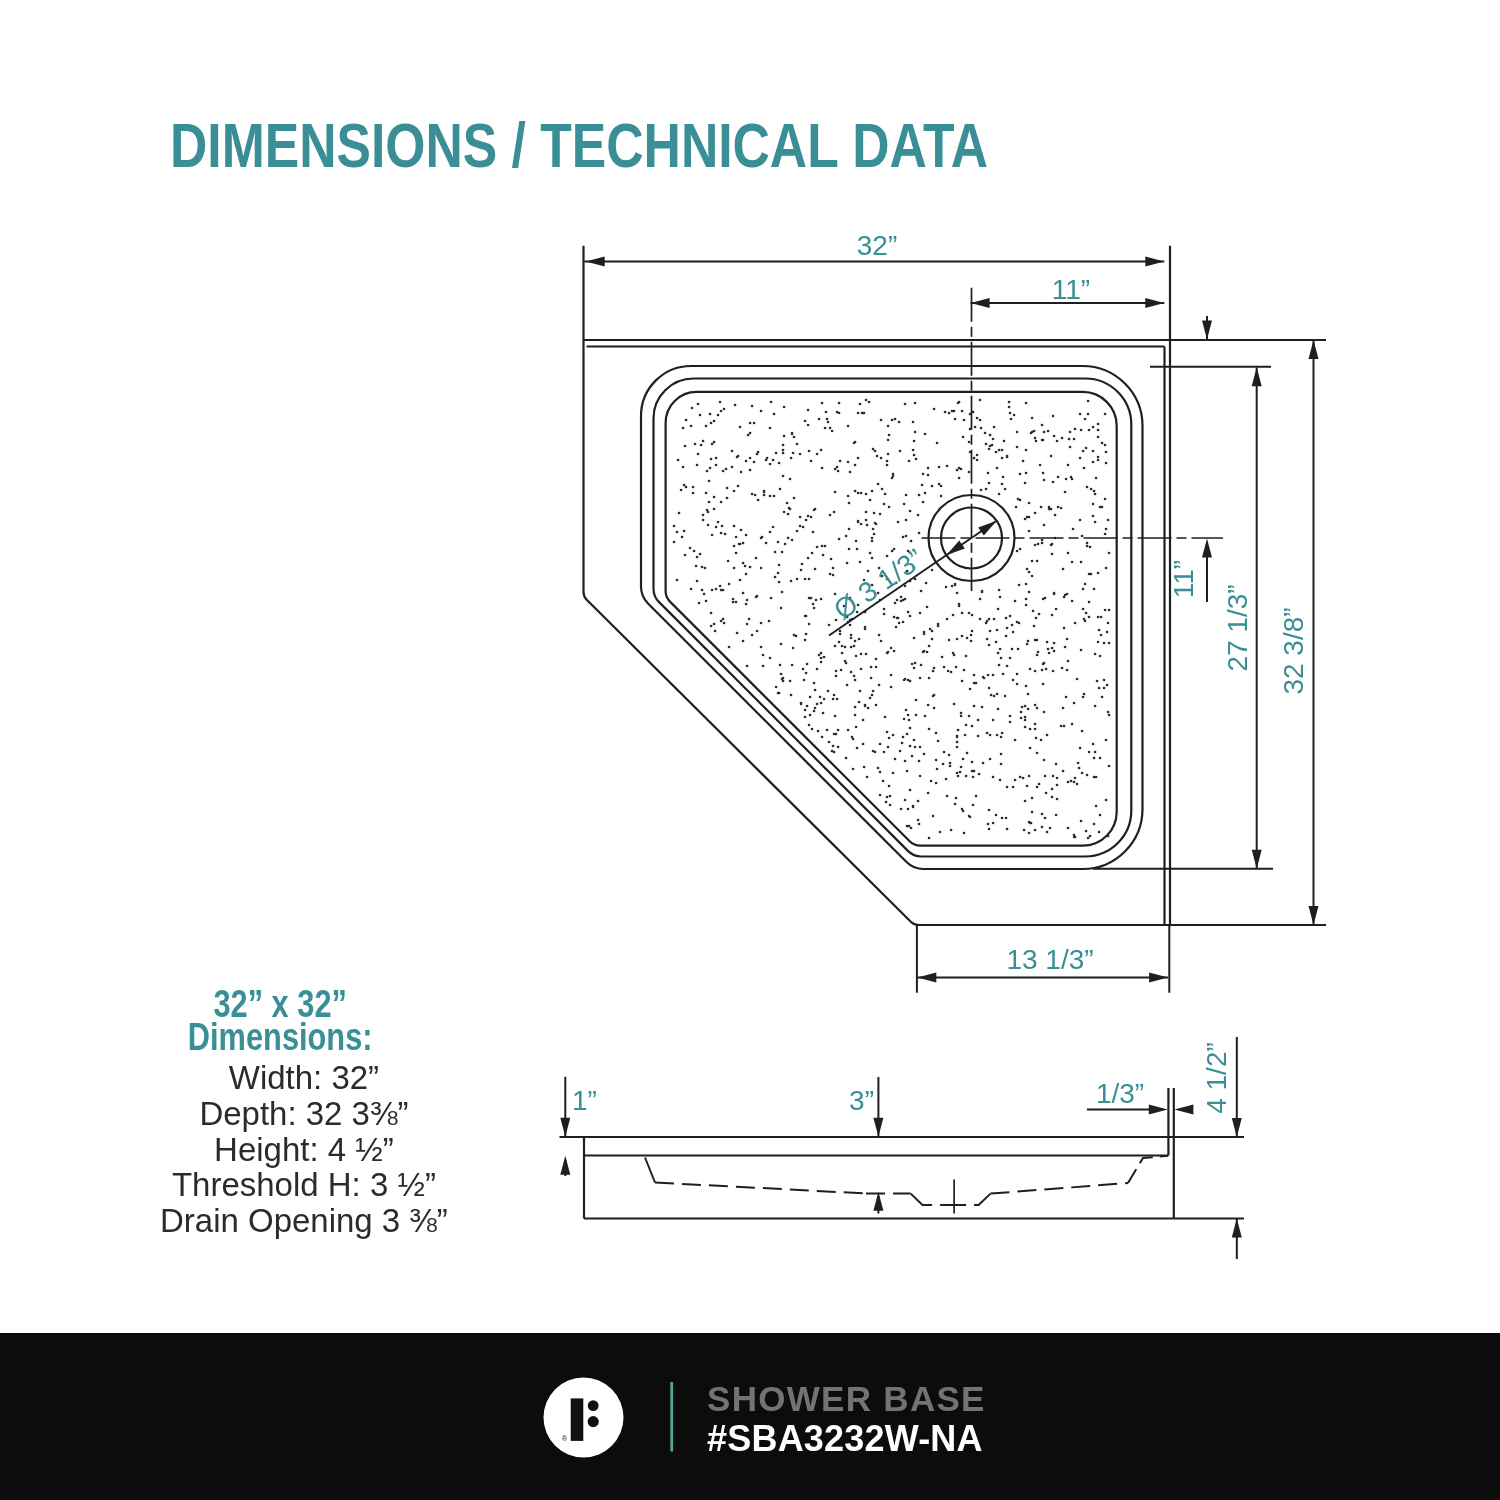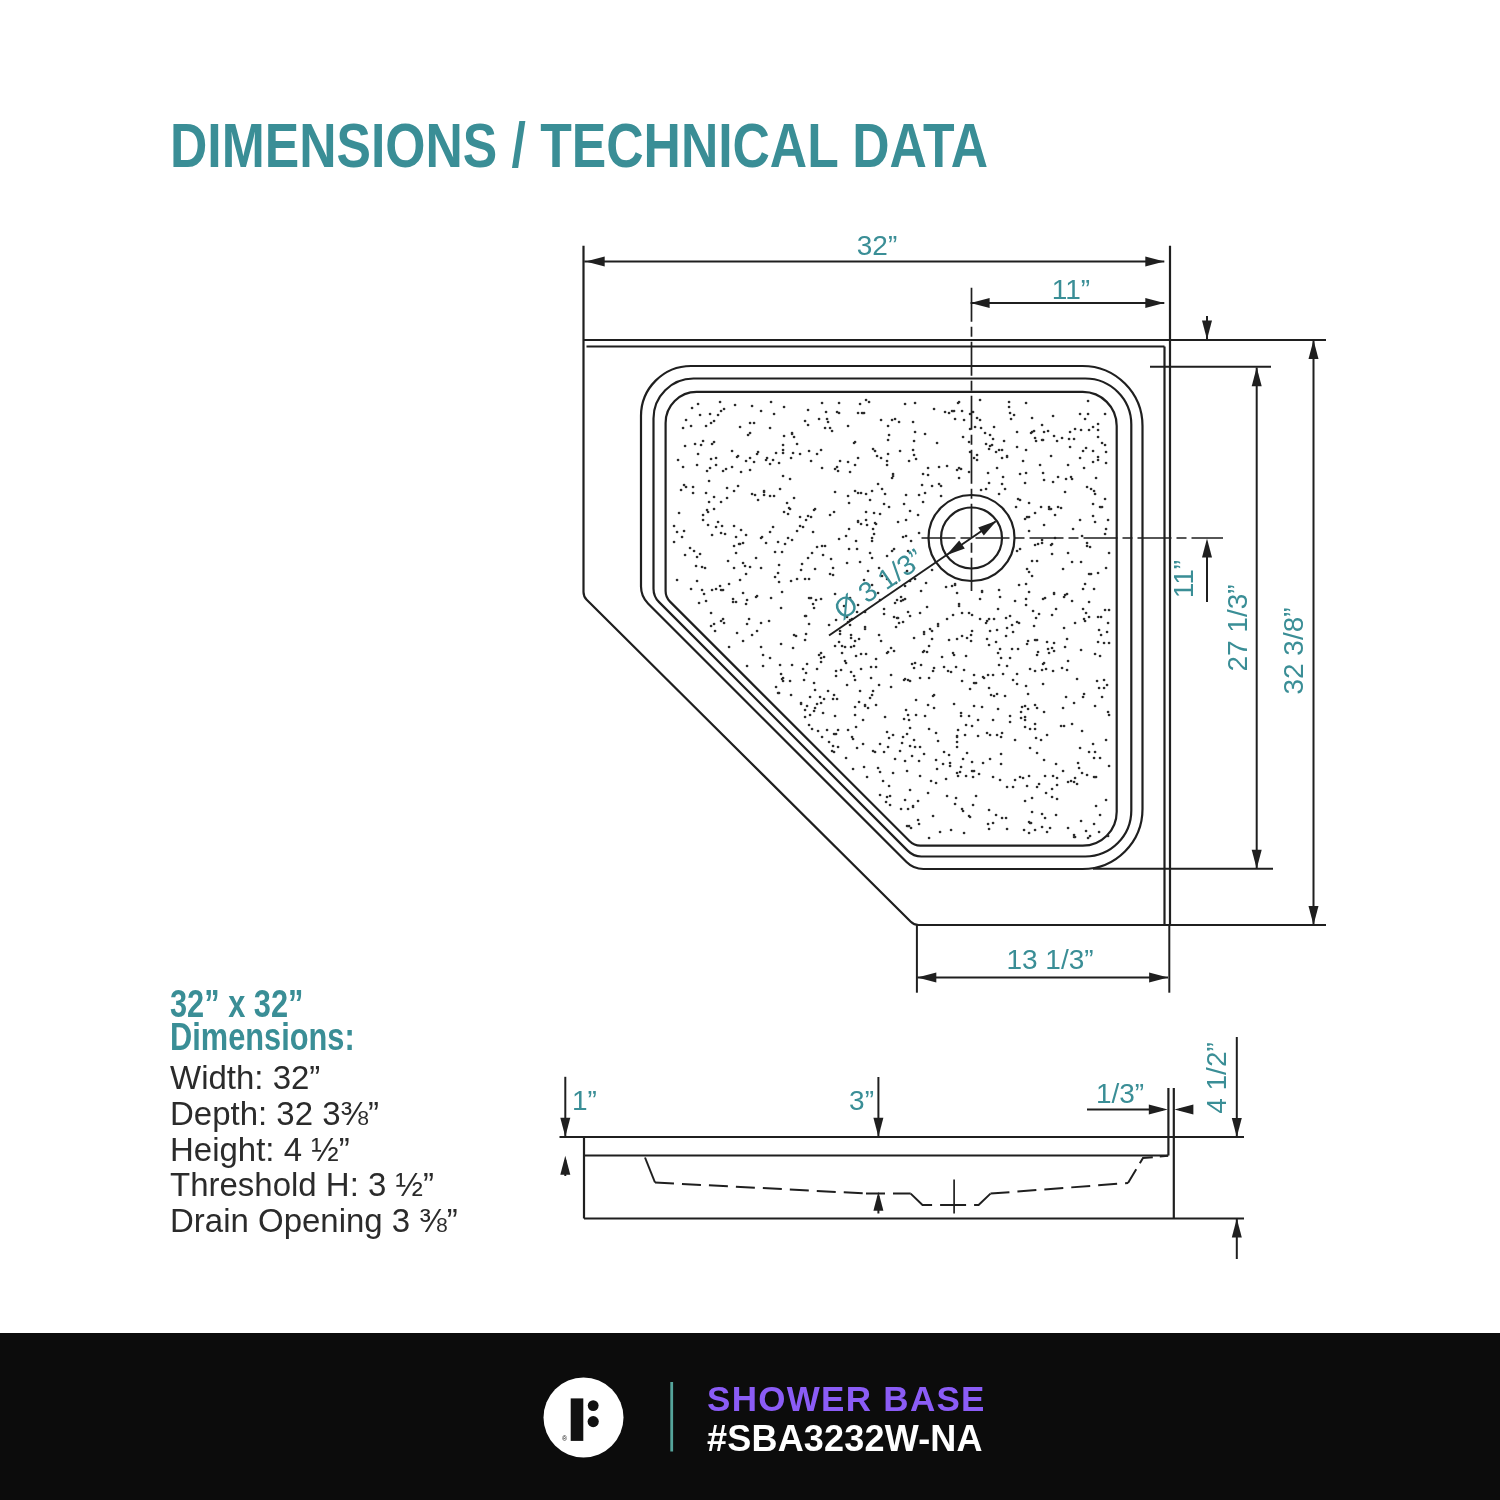--- a/index.html
+++ b/index.html
@@ -1,23 +1,23 @@
 <!DOCTYPE html>
 <html><head><meta charset="utf-8">
 <style>
 html,body{margin:0;padding:0;background:#fff;}
 #page{position:relative;width:1500px;height:1500px;background:#fff;overflow:hidden;
-font-family:"Liberation Sans",sans-serif;}
+font-family:"Liberation Sans",sans-serif;text-align:center;}
 #title{position:absolute;left:170px;top:108.5px;color:#3a8e96;font-size:63px;font-weight:bold;
 letter-spacing:0;white-space:nowrap;transform:scaleX(0.82);transform-origin:0 0;}
-#specs{position:absolute;left:170px;top:988px;}
+#specs{position:absolute;left:160px;top:988px;}
 #specs .h{color:#3a8e96;font-size:38px;font-weight:bold;line-height:32.5px;letter-spacing:0;transform:scaleX(0.81);transform-origin:0 50%;}
 #specs .b{color:#2b2b2b;font-size:34px;line-height:35.8px;letter-spacing:0;transform:scaleX(0.97);transform-origin:0 50%;}
 #specs .b1{margin-top:7px;}
-#ft1{position:absolute;left:707px;top:1378.5px;color:#8b5cf6;font-size:35px;font-weight:bold;letter-spacing:1.3px;white-space:nowrap;}
+#ft1{position:absolute;left:707px;top:1378.5px;color:#737373;font-size:35px;font-weight:bold;letter-spacing:1.3px;white-space:nowrap;}
 #ft2{position:absolute;left:707px;top:1418px;color:#fff;font-size:36px;font-weight:bold;letter-spacing:0.2px;white-space:nowrap;}
 svg text{font-family:"Liberation Sans",sans-serif;}
 </style></head>
 <body>
 <div id="page">
 <div id="title">DIMENSIONS / TECHNICAL DATA</div>
 <svg width="1500" height="1500" style="position:absolute;left:0;top:0">
 <path d="M 583.5 245.7 L 583.5 591.9 A 11.0 11.0 0 0 0 586.7 599.7 L 910.8 921.8 A 11.0 11.0 0 0 0 918.5 925.0 L 1326.0 925.0 " fill="none" stroke="#1f1f1f" stroke-width="2.2"></path>
 <line x1="583.5" y1="340.0" x2="1326.0" y2="340.0" stroke="#1f1f1f" stroke-width="2.2" stroke-linecap="butt"></line>
 <line x1="586.5" y1="346.5" x2="1164.5" y2="346.5" stroke="#1f1f1f" stroke-width="2.2" stroke-linecap="butt"></line>

